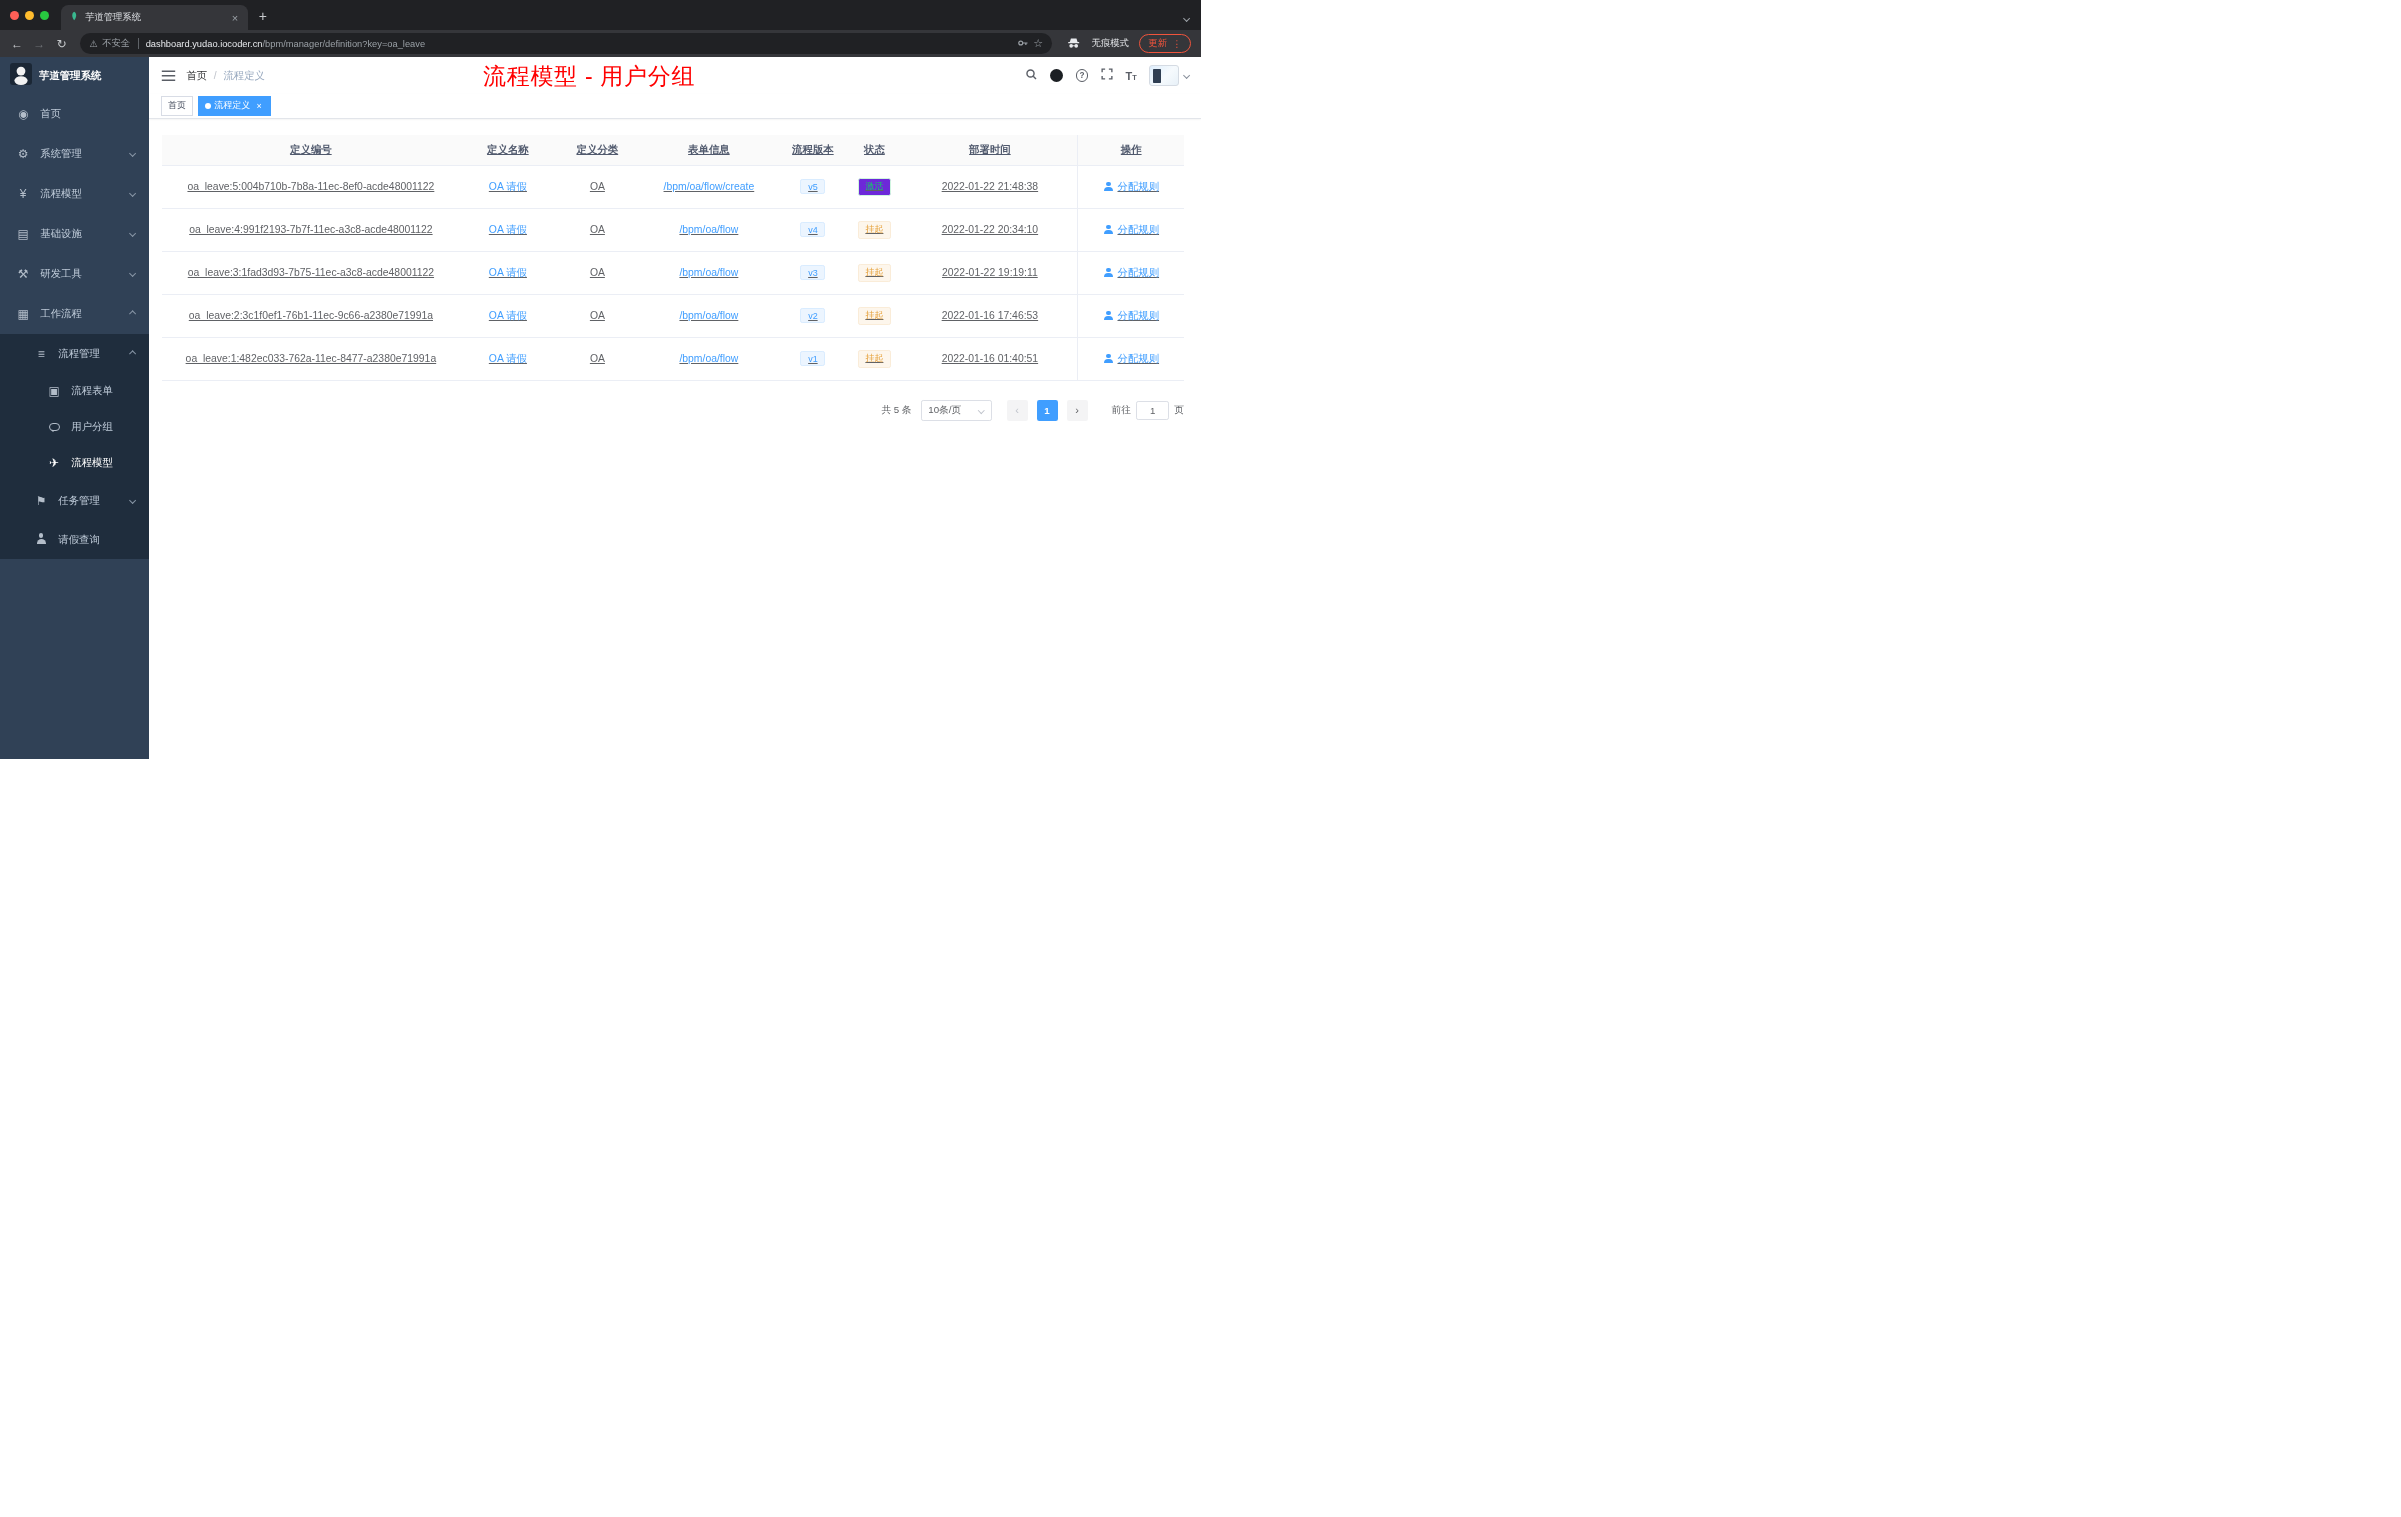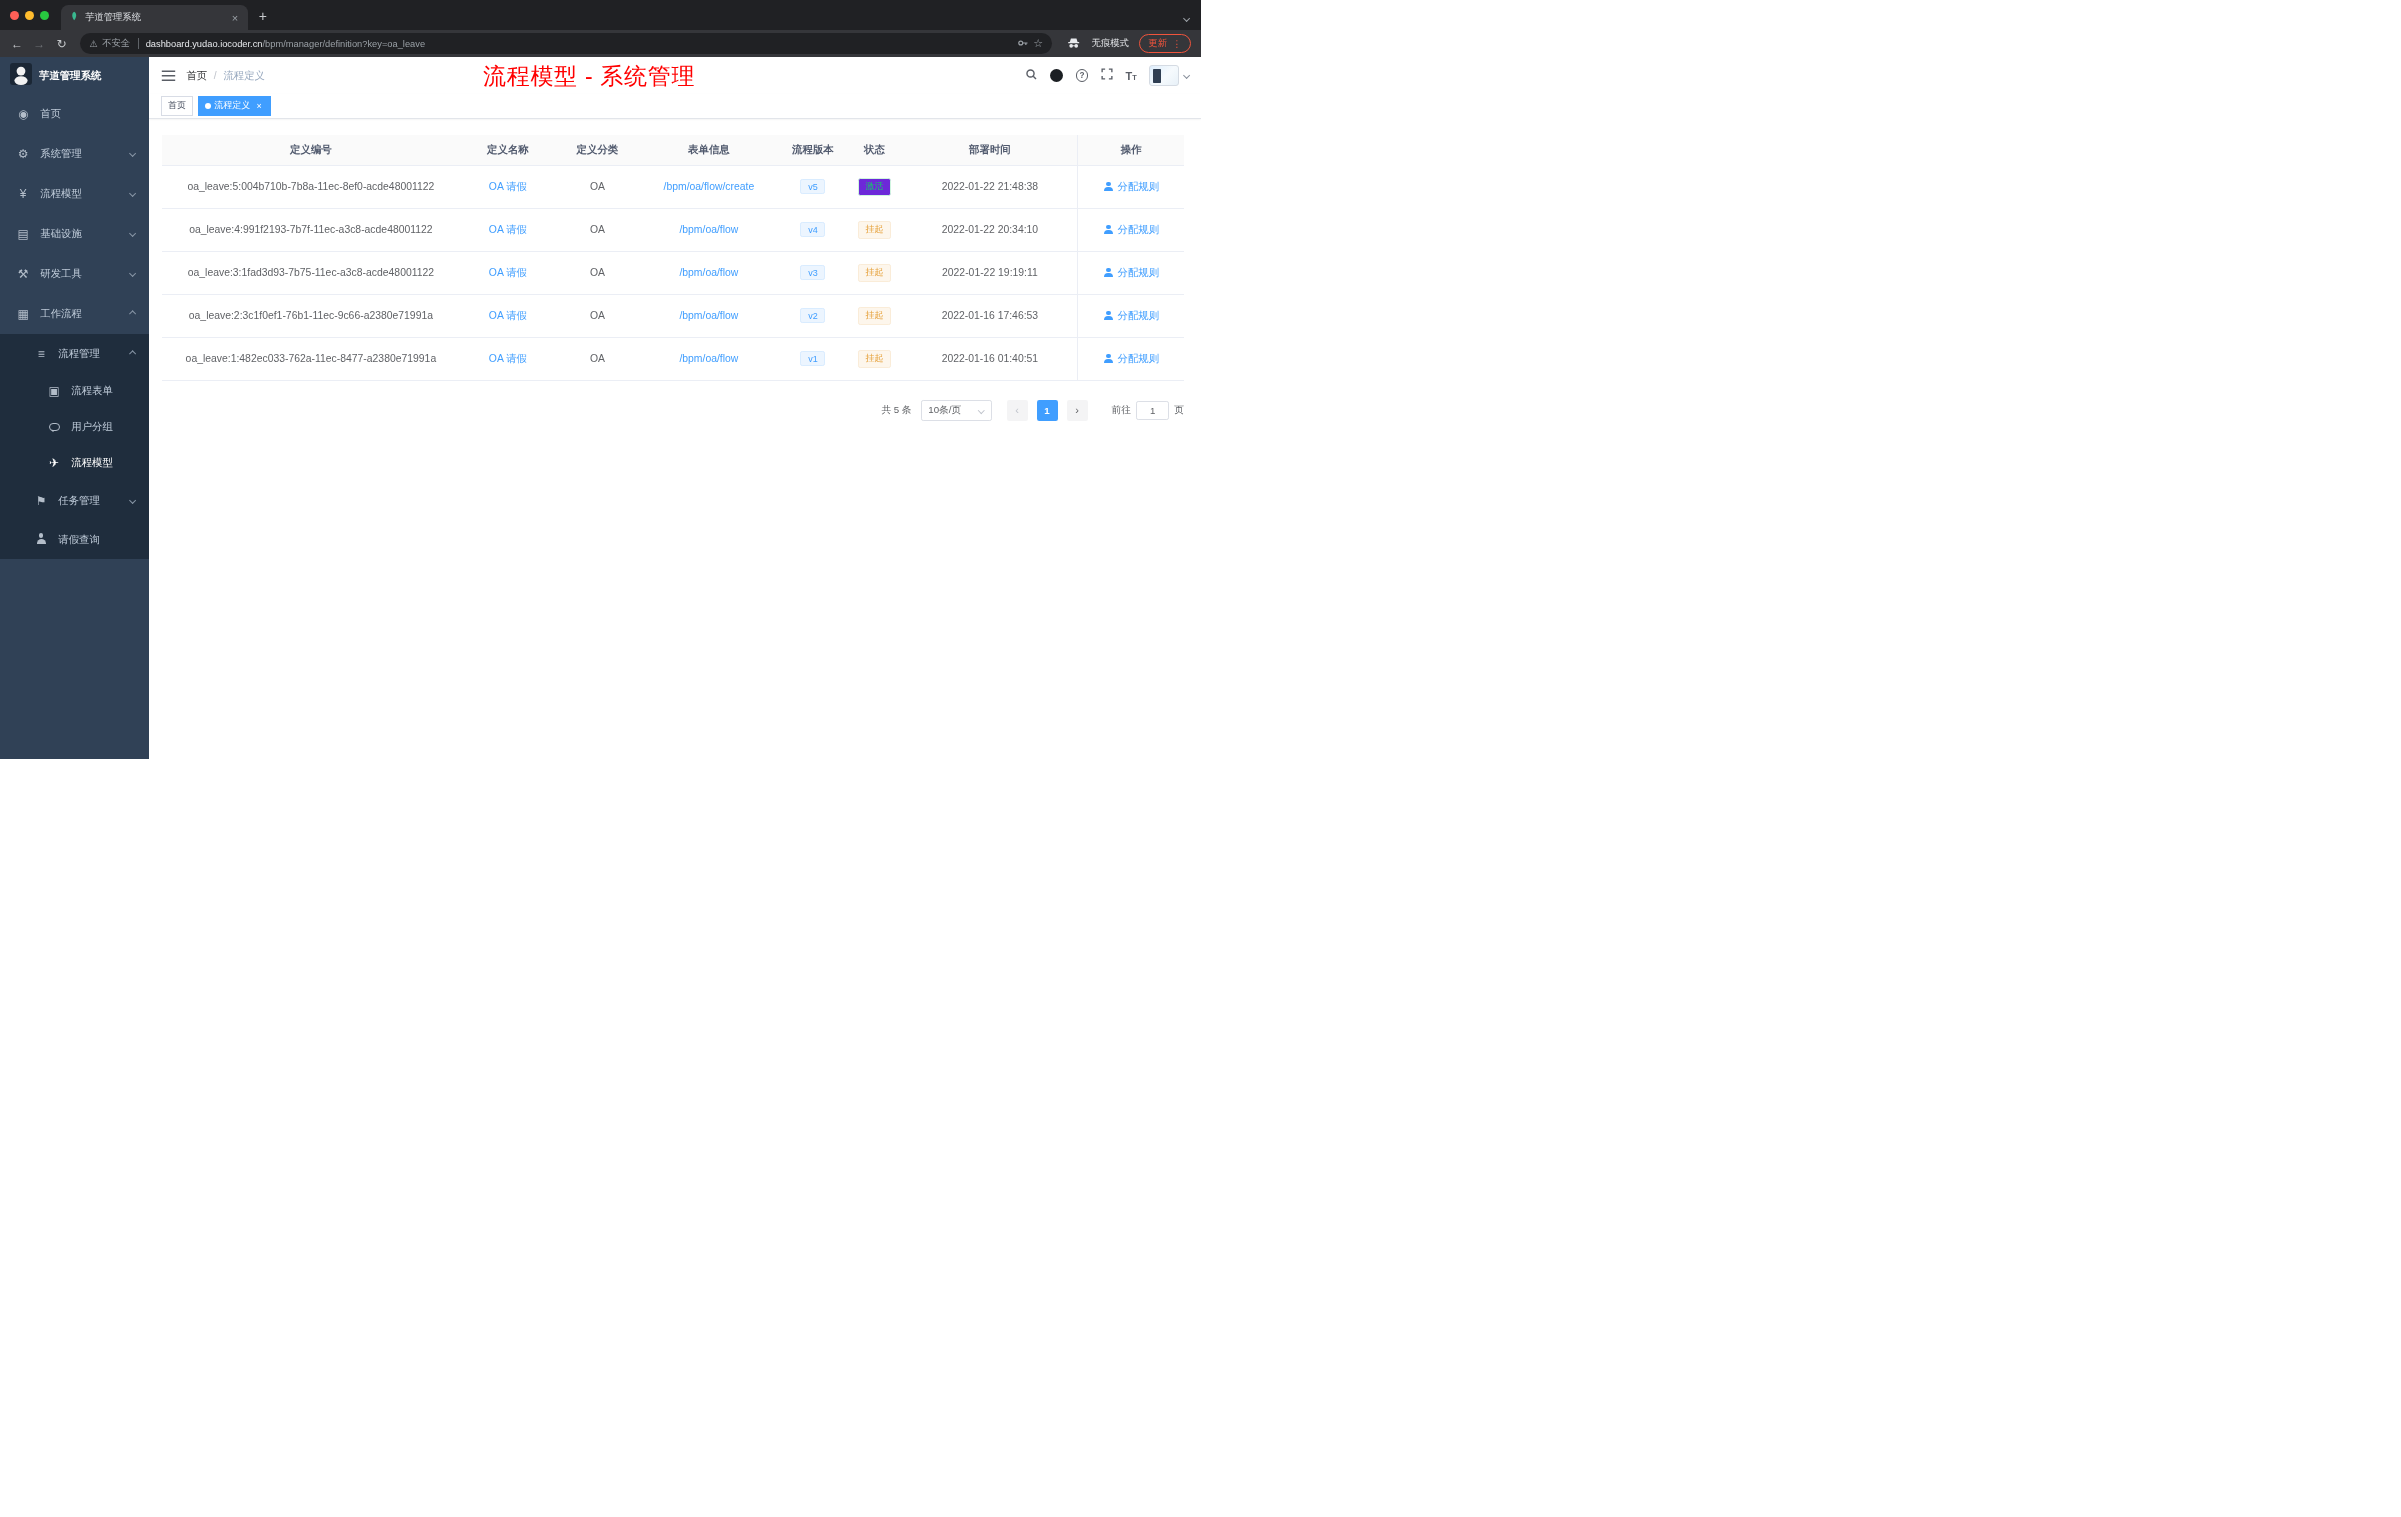--- a/index.html
+++ b/index.html
@@ -86,21 +86,21 @@
   .tagsbar { height:25px; display:flex; align-items:center; padding:0 12px; gap:4.5px;
     border-bottom:0.7px solid #e2e5ea; box-shadow:0 0.7px 2.2px rgba(0,0,0,.08); }
   .page-tag { height:19.3px; display:flex; align-items:center; gap:3.7px; border:0.7px solid #d8dce5;
     background:#fff; color:#495060; font-size:9px; padding:0 6px; cursor:pointer; }
   .page-tag.active { background:#409eff; border-color:#409eff; color:#fff; }
   .tag-dot { width:6px; height:6px; border-radius:50%; background:#fff; }
   .tag-close { font-size:9px; width:10.4px; text-align:center; }
 
   .content { padding:15.6px 17px 0 13.4px; }
   .dtable { width:100%; font-size:10.4px; color:#606266; }
-  .t-row { display:flex; border-bottom:0.7px solid #ebeef5; align-items:stretch; }
+  .t-row { display:flex; border-bottom:0.7px solid #ebeef5; align-items:stretch;text-decoration:underline; }
   .t-head { background:#fafafa; color:#515a6e; font-weight:bold; }
   .cell { display:flex; align-items:center; justify-content:center; padding:0 4.5px; text-align:center; }
   .t-head .cell { height:30px; }
   .t-row.data .cell { height:42px; }
   .c1{width:297px}.c2{width:97px}.c3{width:82px}.c4{width:141px}.c5{width:67px}.c6{width:56px}.c7{width:175px}
   .c8{flex:1; border-left:0.7px solid #ebeef5;}
   .blue-link { color:#409eff; }
   .tag-ver { background:#ecf5ff; border:0.7px solid #d9ecff; color:#409eff; border-radius:2.2px;
     padding:1.5px 6.7px; font-size:9px;text-align:center; }
   .tag-status { border-radius:2.2px; padding:1.5px 6.7px; font-size:9px; }
@@ -449,14 +449,14 @@
         <span class="goto">
           <span>前往</span>
           <input class="goto-input" value="1" style="">
           <span>页</span>
         </span>
       </div>
     </div>
   </div>
 </div>
 
-<div class="annotation">流程模型 - 系统管理</div>
+<div class="annotation">流程模型 - 用户分组</div>
 
 
 </body></html>

